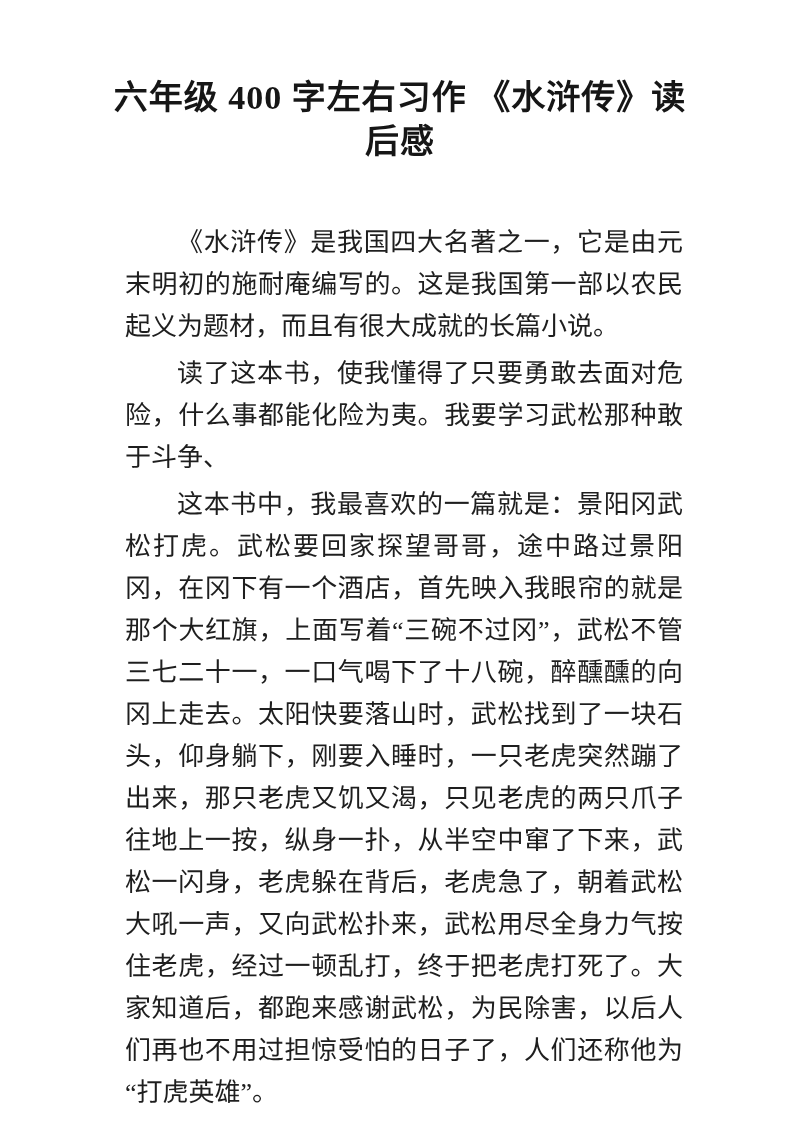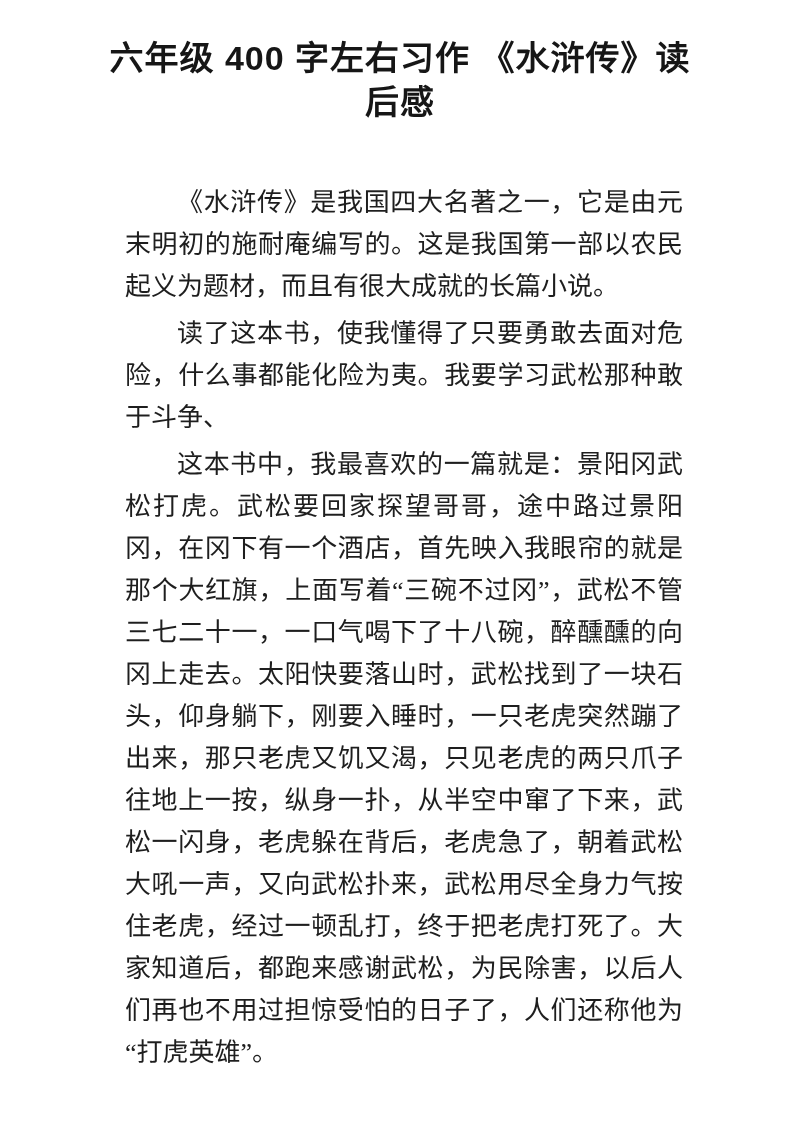--- a/index.html
+++ b/index.html
@@ -9,23 +9,23 @@
   }
   .page {
     position: relative;
     width: 800px;
     height: 1132px;
     background: #ffffff;
     color: #1b1b1b;
     overflow: hidden;
   }
   .doc-title {
-    margin: 36px 90px 0 90px;
+    margin: 76px 90px 0 90px;
     text-align: center;
-    font-family: Liberation Sans, sans-serif;
+    font-family: Liberation Serif, serif;
     font-weight: bold;
     font-size: 34px;
     line-height: 44px;
     color: #161616;
     letter-spacing: 1px;
   }
   .doc-body {
     margin: 58px 117px 0 125px;
     font-family: "Liberation Serif", serif;
     font-size: 26px;

